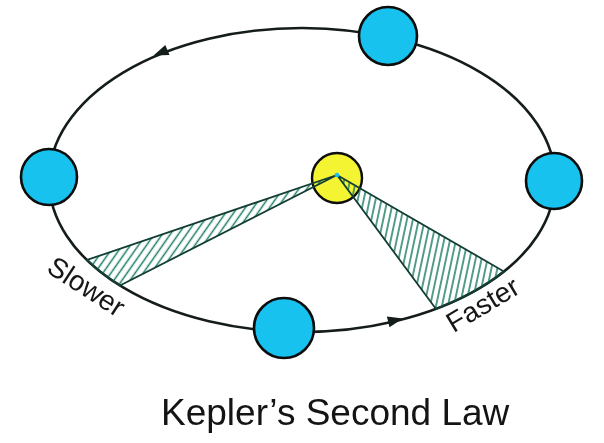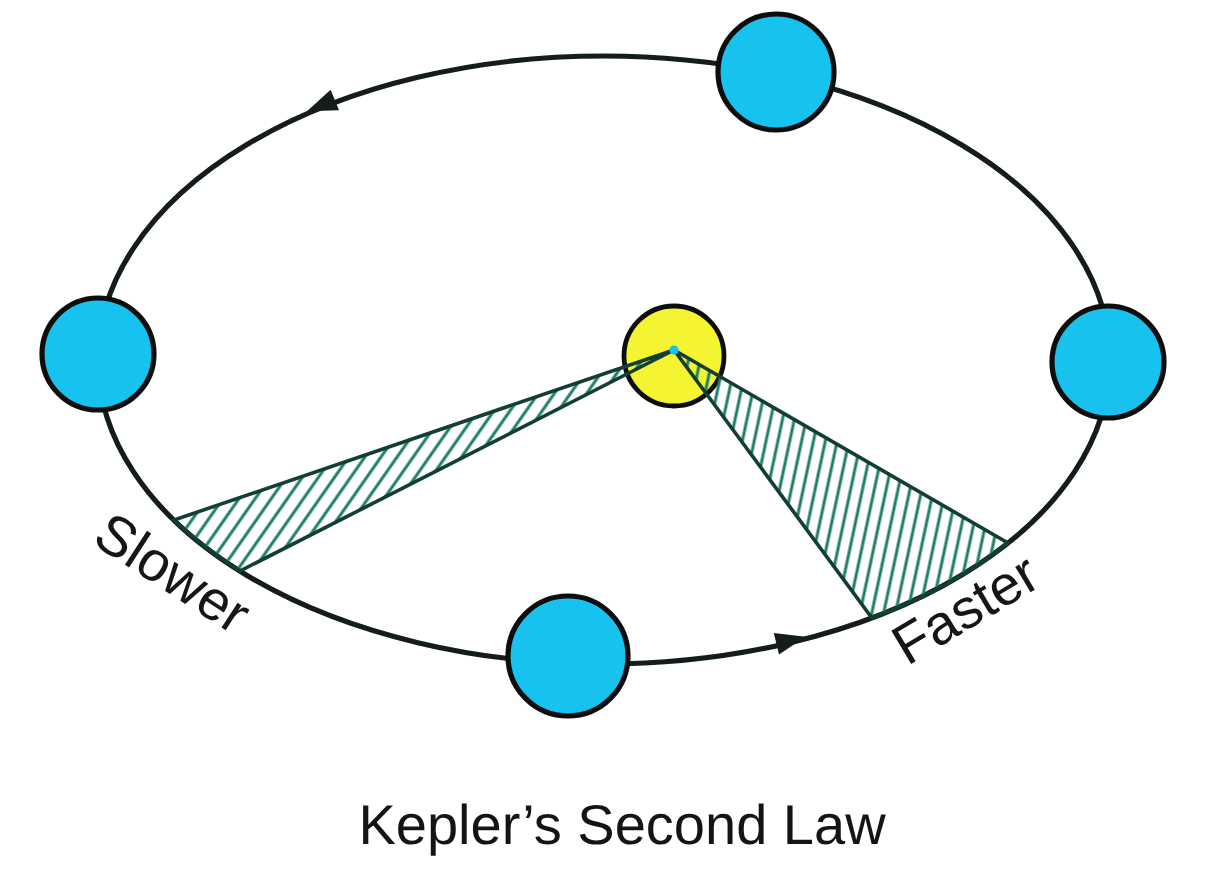--- a/index.html
+++ b/index.html
@@ -40,21 +40,21 @@
     width: 88px;
     transform: rotate(-31deg);
   }
   .diagram-title {
     position: absolute;
     left: 161px;
     top: 395px;
     width: 300px;
     text-align: center;
     color: #141414;
-    font-size: 28px;
+    font-size: 37px;
     line-height: 36px;
     white-space: nowrap;
   }
 </style>
 </head>
 <body>
 
 <div class="stage">
 
   <svg width="604" height="443" viewBox="0 0 604 443">

